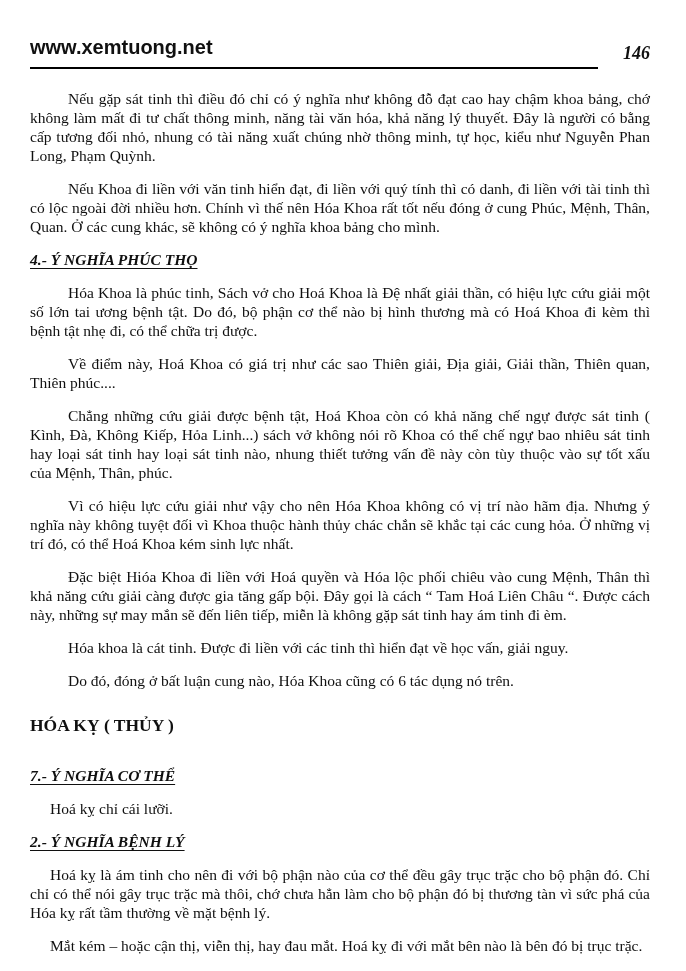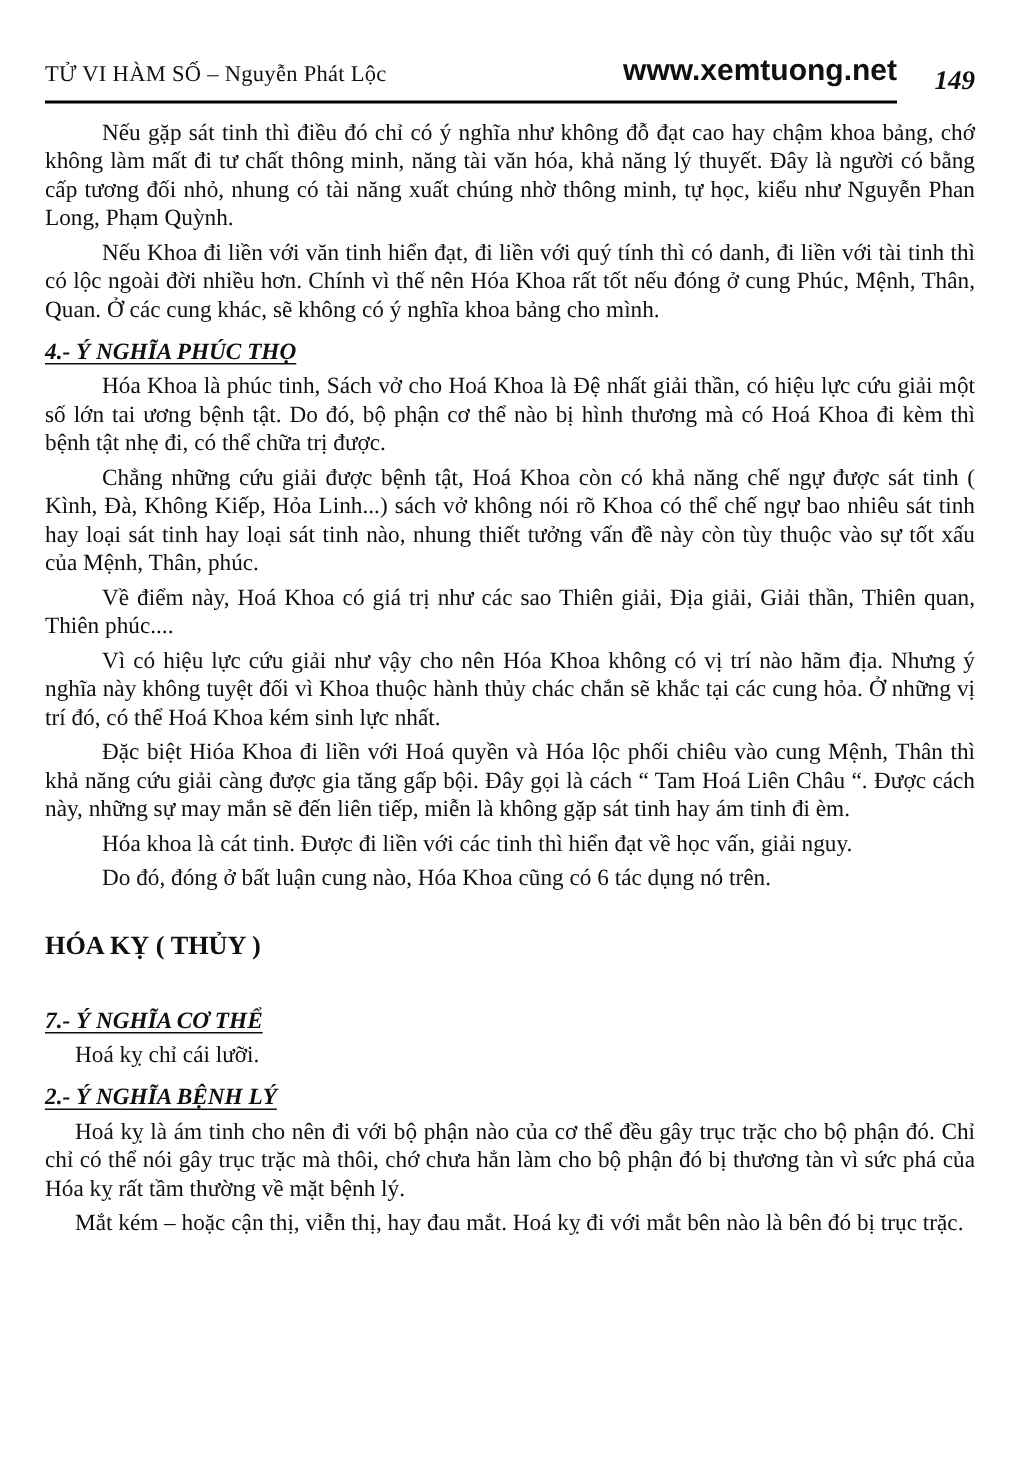--- a/index.html
+++ b/index.html
@@ -49,21 +49,21 @@
     font-weight: bold;
     font-style: italic;
     font-size: 18px;
     padding-bottom: 5px;
   }
   
   .content {
     padding-top: 6px;
   }
   .para {
-    margin: 4px 0;
+    margin: 14px 0;
     line-height: 19px;
     text-align: justify;
   }
   .ind-lg { text-indent: 38px; }
   .ind-sm { text-indent: 20px; }
   .heading {
     margin: 9px 0 3px 0;
     line-height: 19px;
     font-weight: bold;
     text-decoration: underline;
@@ -78,35 +78,34 @@
   }
   .b { font-weight: bold; }
 </style>
 </head>
 <body>
 
 <div class="page">
 
   <div class="header">
     <div class="header-rule-area">
-      <span class="book-title">TỬ VI HÀM SỐ – Nguyễn Phát Lộc</span>
       <span class="site-url">www.xemtuong.net</span>
     </div>
-    <span class="page-num">149</span>
+    <span class="page-num">146</span>
   </div>
 
   <div class="content">
 
     <p class="para ind-lg">Nếu gặp sát tinh thì điều đó chỉ có ý nghĩa như không đỗ đạt cao hay chậm khoa bảng, chớ không làm mất đi tư chất thông minh, năng tài văn hóa, khả năng lý thuyết. Đây là người có bằng cấp tương đối nhỏ, nhung có tài năng xuất chúng nhờ thông minh, tự học, kiểu như Nguyễn Phan Long, Phạm Quỳnh.</p>
     <p class="para ind-lg">Nếu Khoa đi liền với văn tinh hiển đạt, đi liền với quý tính thì có danh, đi liền với tài tinh thì có lộc ngoài đời nhiều hơn. Chính vì thế nên Hóa Khoa rất tốt nếu đóng ở cung Phúc, Mệnh, Thân, Quan. Ở các cung khác, sẽ không có ý nghĩa khoa bảng cho mình.</p>
 
     <p class="heading">4.- Ý NGHĨA PHÚC THỌ</p>
     <p class="para ind-lg">Hóa Khoa là phúc tinh, Sách vở cho Hoá Khoa là Đệ nhất giải thần, có hiệu lực cứu giải một số lớn tai ương bệnh tật. Do đó, bộ phận cơ thể nào bị hình thương mà có Hoá Khoa đi kèm thì bệnh tật nhẹ đi, có thể chữa trị được.</p>
+    <p class="para ind-lg">Về điểm này, Hoá Khoa có giá trị như các sao Thiên giải, Địa giải, Giải thần, Thiên quan, Thiên phúc....</p>
     <p class="para ind-lg">Chẳng những cứu giải được bệnh tật, Hoá Khoa còn có khả năng chế ngự được sát tinh ( Kình, Đà, Không Kiếp, Hỏa Linh...) sách vở không nói rõ Khoa có thể chế ngự bao nhiêu sát tinh hay loại sát tinh hay loại sát tinh nào, nhung thiết tưởng vấn đề này còn tùy thuộc vào sự tốt xấu của Mệnh, Thân, phúc.</p>
-    <p class="para ind-lg">Về điểm này, Hoá Khoa có giá trị như các sao Thiên giải, Địa giải, Giải thần, Thiên quan, Thiên phúc....</p>
     <p class="para ind-lg">Vì có hiệu lực cứu giải như vậy cho nên Hóa Khoa không có vị trí nào hãm địa. Nhưng ý nghĩa này không tuyệt đối vì Khoa thuộc hành thủy chác chắn sẽ khắc tại các cung hỏa. Ở những vị trí đó, có thể Hoá Khoa kém sinh lực nhất.</p>
     <p class="para ind-lg">Đặc biệt Hióa Khoa đi liền với Hoá quyền và Hóa lộc phối chiêu vào cung Mệnh, Thân thì khả năng cứu giải càng được gia tăng gấp bội. Đây gọi là cách “ Tam Hoá Liên Châu “. Được cách này, những sự may mắn sẽ đến liên tiếp, miễn là không gặp sát tinh hay ám tinh đi èm.</p>
 
     <p class="para ind-lg">Hóa khoa là cát tinh. Được đi liền với các tinh thì hiển đạt về học vấn, giải nguy.</p>
     <p class="para ind-lg">Do đó, đóng ở bất luận cung nào, Hóa Khoa cũng có 6 tác dụng nó trên.</p>
 
     <p class="center-title">HÓA KỴ ( THỦY )</p>
 
     <p class="heading">7.- Ý NGHĨA CƠ THỂ</p>
     <p class="para ind-sm">Hoá kỵ chỉ cái lưỡi.</p>

